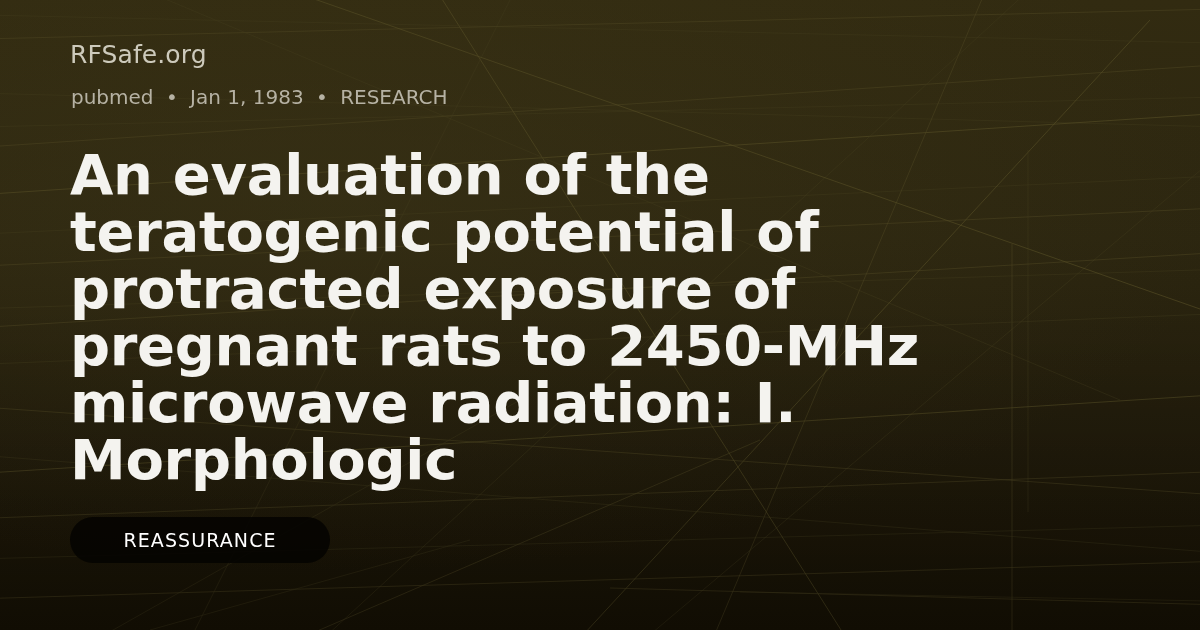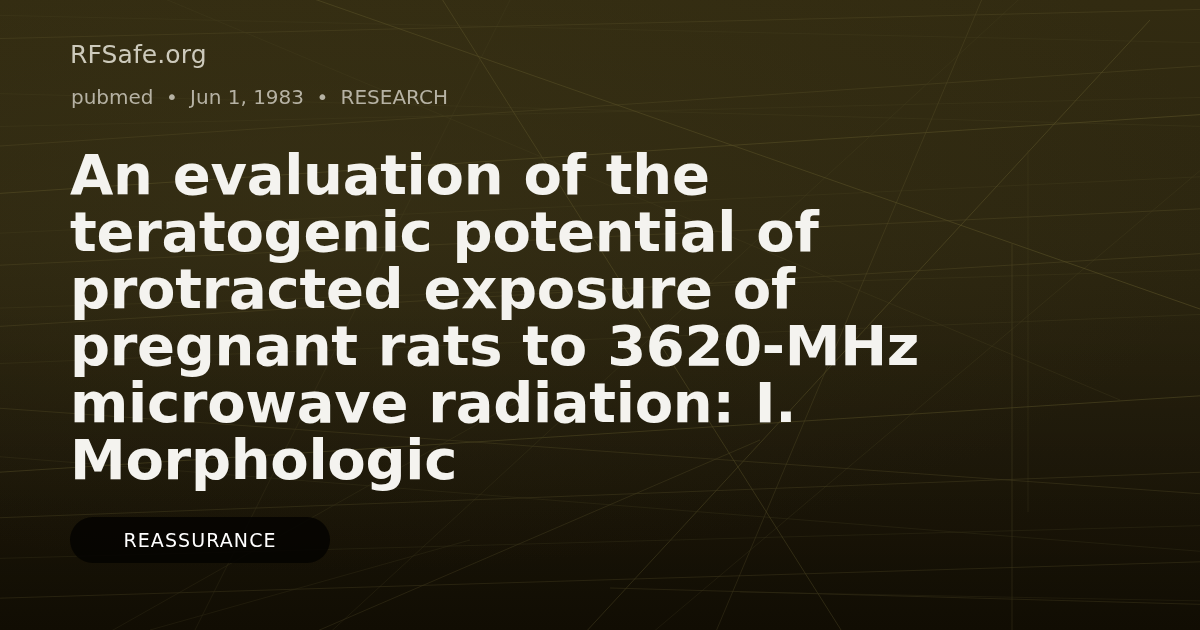--- a/index.html
+++ b/index.html
@@ -153,25 +153,25 @@
 
   <div class="vignette"></div>
 
   <div class="content">
 
     <div class="site-name">RFSafe.org</div>
 
     <div class="meta-line">
       <span>pubmed</span>
       <span class="meta-sep">•</span>
-      <span>Jun 1, 1983</span>
+      <span>Jan 1, 1983</span>
       <span class="meta-sep">•</span>
       <span>RESEARCH</span>
     </div>
 
-    <h1 class="headline">An evaluation of the teratogenic potential of protracted exposure of pregnant rats to 3620-MHz microwave radiation: I. Morphologic</h1>
+    <h1 class="headline">An evaluation of the teratogenic potential of protracted exposure of pregnant rats to 2450-MHz microwave radiation: I. Morphologic</h1>
 
     <div class="badge">
       <span class="badge-label">REASSURANCE</span>
     </div>
 
   </div>
 </div>
 
 </body></html>

